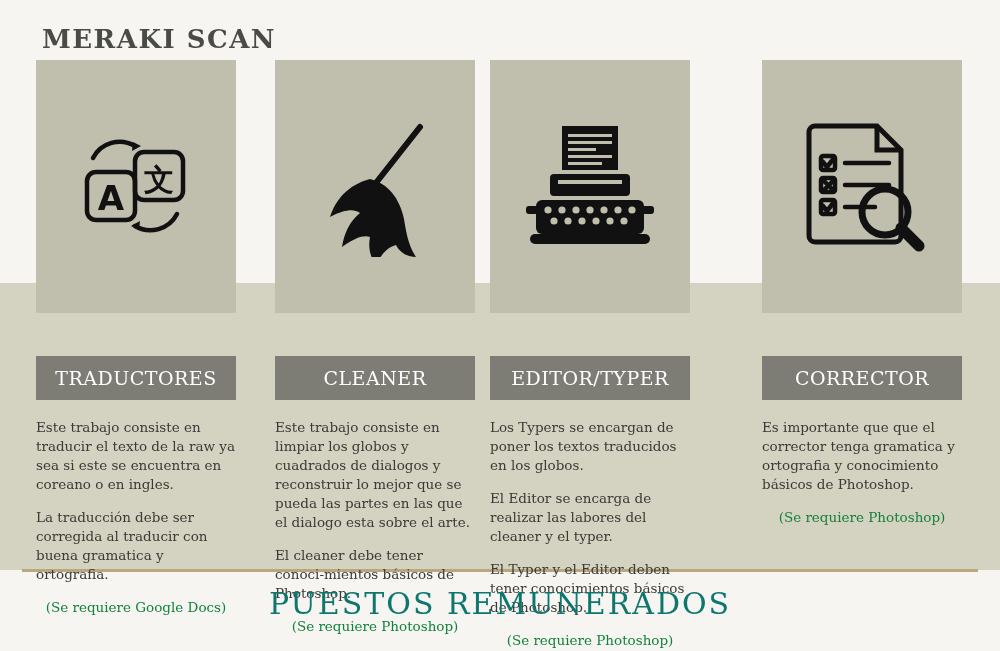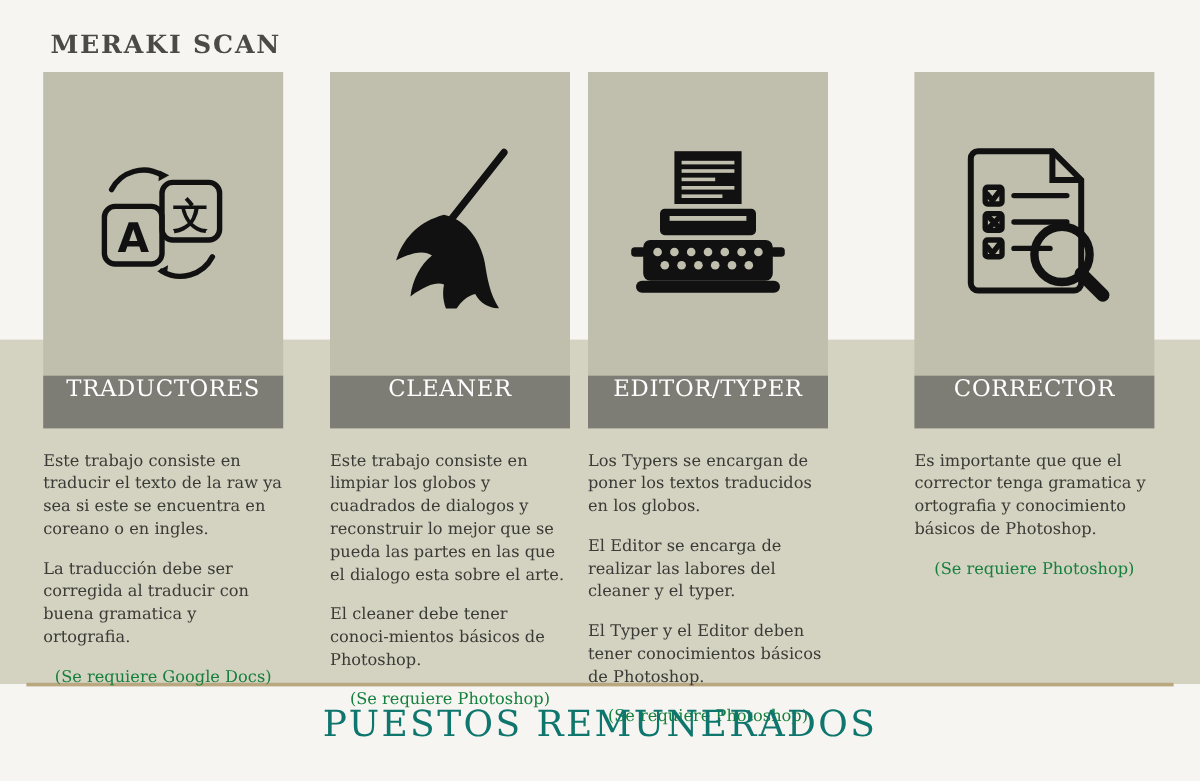--- a/index.html
+++ b/index.html
@@ -42,21 +42,21 @@
     top: 569px;
     width: 956px;
     height: 3px;
     background: #b9a77f;
   }
   .brand {
     position: absolute;
     left: 42px;
     top: 24px;
     font-family: "DejaVu Serif", serif;
-    font-size: 21px;
+    font-size: 26px;
     font-weight: bold;
     letter-spacing: 1.5px;
     color: #4a4a46;
   }
   .footer-title {
     position: absolute;
     left: 0;
     top: 586px;
     width: 1000px;
     text-align: center;
@@ -85,21 +85,23 @@
     align-items: center;
     justify-content: center;
   }
   .icon-box svg { display: block; }
 
   .role-bar {
     width: 200px;
     height: 44px;
     background: #7d7d76;
     display: flex;
+    align-items: center;
     justify-content: center;
+    margin-top: 43px;
   }
   .role-label {
     font-family: "DejaVu Serif", serif;
     font-size: 19px;
     letter-spacing: 0.5px;
     color: #ffffff;
     white-space: nowrap;
   }
 
   .desc {

